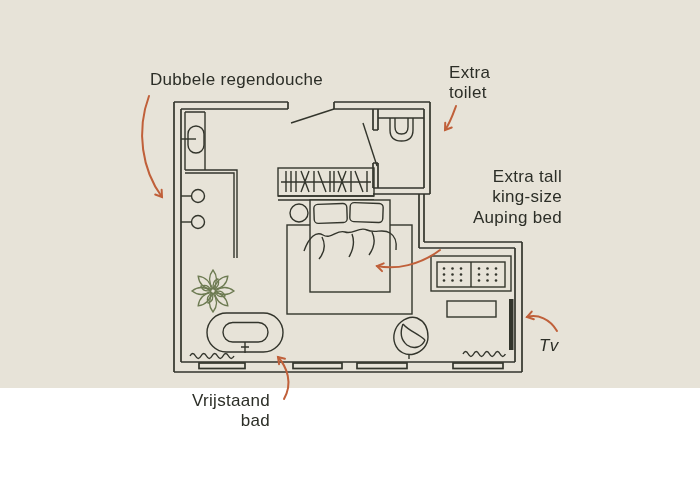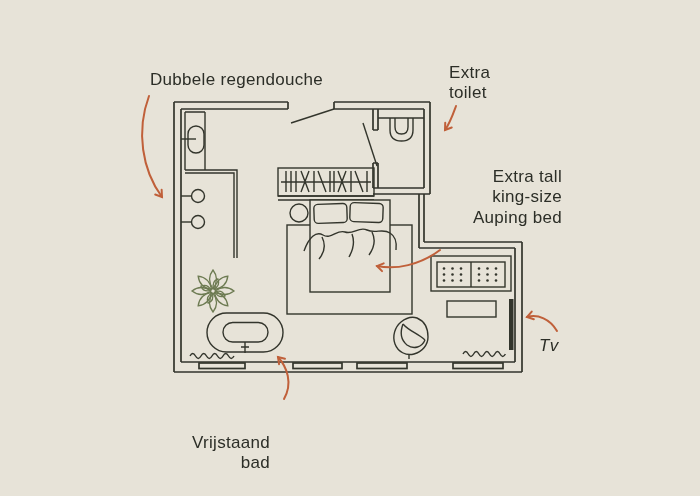--- a/index.html
+++ b/index.html
@@ -1,20 +1,20 @@
 <!DOCTYPE html>
 <html style="--bg: #e7e3d8; --line: #33352c; --text: #2c2e27; --accent: #c0603a; --plant: #6d7b52;"><head>
 <meta charset="utf-8">
 <style>
   :root{
     --bg:#e7e3d8; --line:#33352c; --text:#2c2e27; --accent:#c0603a; --plant:#6d7b52;
   }
   html,body{margin:0;padding:0;}
   body{width:700px;height:500px;overflow:hidden;font-family:"Liberation Sans",sans-serif;}
-  .stage{position:relative;width:700px;height:496px;background:var(--bg);}
+  .stage{position:relative;width:700px;height:388px;background:var(--bg);}
   .stage svg{position:absolute;left:0;top:0;}
   .w{stroke:var(--line);fill:none;stroke-width:1.7;}
   .f{stroke:var(--line);fill:none;stroke-width:1.4;}
   .fillbg{fill:var(--bg);}
   .darkfill{fill:var(--line);stroke:none;}
   .dot{fill:var(--line);stroke:none;}
   .green{stroke:var(--plant);fill:none;stroke-width:1.3;}
   .arrow{stroke:var(--accent);fill:none;stroke-width:2;stroke-linecap:round;}
   .label{position:absolute;font-size:17px;line-height:1.2;letter-spacing:.3px;
          color:var(--text);white-space:pre-line;}
@@ -177,17 +177,17 @@
 
   <div class="label" style="left:150px;top:70px;">Dubbele regendouche</div>
 
   <div class="label" style="left:449px;top:63px;">Extra
 toilet</div>
 
   <div class="label t-center" style="left:446px;top:167px;width:116px;">Extra tall
 king-size
 Auping bed</div>
 
-  <div class="label t-right" style="right:430px;top:391px;margin-top:42px;">Vrijstaand
+  <div class="label t-right" style="right:430px;top:391px;">Vrijstaand
 bad</div>
 
   <div class="label" style="left:539px;top:336px;font-style:italic;">Tv</div>
 </div>
 
 </body></html>

